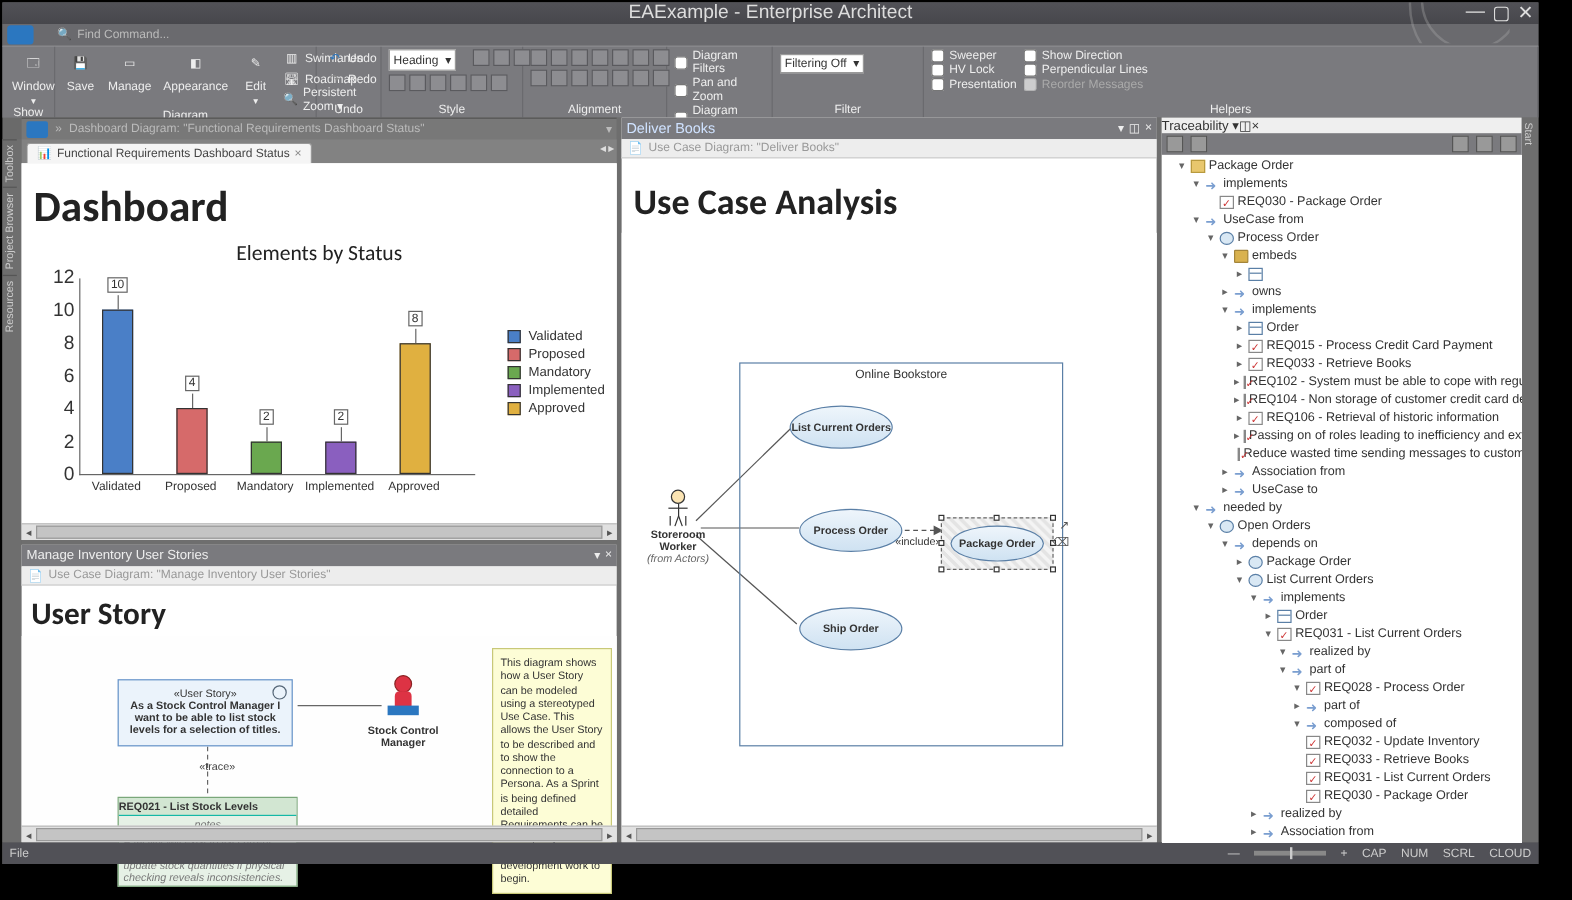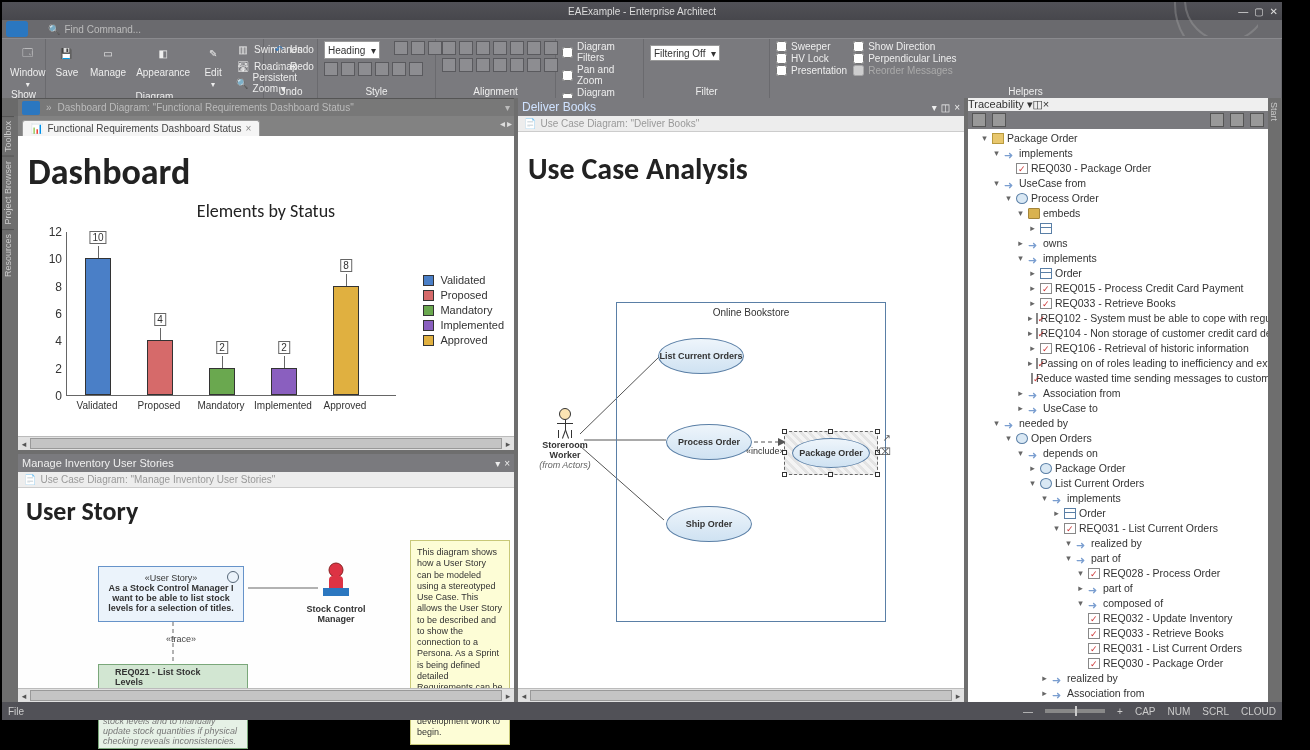--- a/index.html
+++ b/index.html
@@ -1,18 +1,18 @@
 <!DOCTYPE html>
 <html><head>
 <meta charset="utf-8">
 <style>
 * { box-sizing: border-box; margin: 0; padding: 0; font-family: "Segoe UI", Tahoma, sans-serif; }
 body { background: #000; width: 1310px; height: 750px; overflow: hidden; font-size: 11px; color: #333; }
 .app { position: absolute; left: 2px; top: 2px; width: 1280px; height: 718px; background: #6a6a6a; box-shadow: 0 0 4px rgba(0,0,0,.5); }
-.titlebar { height: 18px; background: linear-gradient(#515157,#47474c); color: #ddd; display: flex; align-items: center; position: relative; font-size: 10px; }
+.titlebar { height: 18px; background: linear-gradient(#515157,#47474c); color: #ddd; display: flex; align-items: center; position: relative; font-size: 16px; }
 .titlebar .title { position: absolute; left: 50%; transform: translateX(-50%); }
 .titlebar .winbtns { position: absolute; right: 4px; display: flex; gap: 6px; }
 .swirl { position:absolute; right:24px; top:0; width:260px; height:34px; overflow:hidden; pointer-events:none; opacity:.35; }
 .swirl:before, .swirl:after { content:""; position:absolute; border:2px solid #aaa; border-radius:50%; }
 .swirl:before { width:120px; height:120px; right:-40px; top:-60px; }
 .swirl:after { width:80px; height:80px; right:-10px; top:-44px; }
 .menubar { height: 18px; background: #6a6a6e; display: flex; align-items: center; color: #eee; font-size: 10px; }
 .menubar .ea-icon { width: 22px; height: 16px; background:#2b77c0; border-radius:3px; margin:0 8px 0 4px; display:inline-block; }
 .menubar .mitem { padding: 2px 10px; cursor: default; }
 .menubar .mitem.active { background: #8c8c90; border-radius: 2px 2px 0 0; }
@@ -53,37 +53,37 @@
 .tabstrip .nav { position:absolute; right:2px; top:2px; color:#ddd; font-size:10px; display:flex; gap:2px;}
 .subheader { height:16px; background:#ededed; color:#999; font-size:10px; padding:1px 6px; display:flex; align-items:center; gap:4px; border-bottom:1px solid #ccc;}
 .canvas { flex:1; background:#fff; overflow:auto; position:relative;}
 .scroll-x { height:14px; background:#e1e1e1; border-top:1px solid #bbb; position:relative;}
 .scroll-x .thumb { position:absolute; left:12px; right:12px; top:1px; bottom:1px; background:#c4c4c4; border:1px solid #999;}
 .scroll-x .arr { position:absolute; top:0; width:12px; height:100%; display:flex; align-items:center; justify-content:center; color:#555; font-size:9px;}
 .chart-title { font: 700 36px/1 Calibri, sans-serif; color:#222; padding:18px 0 6px 10px;}
 .chart-sub { font: 400 18px/1 Calibri, sans-serif; color:#222; text-align:center; padding:6px 0 6px 0;}
 .chart-area { position:relative; height:186px; margin:4px 6px 0 6px;}
 .y-axis { position:absolute; left:18px; top:0; bottom:20px; width:22px; }
-.y-axis .tick { position:absolute; right:2px; font-size:12px; color:#333; transform:translateY(50%);margin-top:48px;}
+.y-axis .tick { position:absolute; right:2px; font-size:16px; color:#333; transform:translateY(50%);margin-top:48px;}
 .plot { position:absolute; left:42px; right:112px; top:2px; bottom:20px; border-left:1px solid #666; border-bottom:1px solid #666;}
 .plot .bar { position:absolute; bottom:0; width:26px; border:1px solid #333;}
 .plot .bartick { position:absolute; width:1px; background:#666;}
 .plot .barlbl { position:absolute; font-size:10px; color:#333; border:1px solid #666; background:#fff; padding:0 2px; transform:translateX(-50%);}
 .x-axis { position:absolute; left:42px; right:112px; bottom:0; height:18px;}
 .x-axis .xl { position:absolute; font-size:10px; color:#333; transform:translateX(-50%); top:2px; white-space:nowrap;}
 .legend { position:absolute; right:4px; top:44px; font-size:11px; color:#333;}
 .legend .li { display:flex; align-items:center; gap:6px; margin-bottom:3px;}
 .legend .sw { width:11px; height:11px; border:1px solid #333;}
 .us-title { font:700 26px/1 Calibri,sans-serif; color:#222; padding:10px 0 6px 8px;}
 .us-canvas { position:relative; flex:1; background:#fefefe;}
 .us-story { position:absolute; left:80px; top:36px; width:146px; background:#ebf3fb; border:1px solid #6693c9; font-size:9px; text-align:center; padding:6px 6px 8px 6px;}
 .us-story .stereo { font-style:normal;}
 .us-story .circle { position:absolute; right:4px; top:4px; width:12px;height:12px;border:1px solid #567;border-radius:50%;}
 .us-req { position:absolute; left:80px; top:134px; width:150px; border:1px solid #7aa77a; background:#e6f1e6; font-size:9px;}
-.us-req .hdr { background:#d2e6d2; padding:2px 16px; font-weight:bold; border-bottom:1px solid #14b8a6;}
+.us-req .hdr { background:#d2e6d2; padding:2px 0; font-weight:bold; border-bottom:1px solid #14b8a6;}
 .us-req .notes { font-style:italic; color:#777; padding:2px 4px; text-align:center;}
 .us-req .body { font-style:italic; color:#777; padding:2px 4px;}
 .us-trace { position:absolute; left:148px; top:104px; font-size:9px; color:#444;}
 .us-actor { position:absolute; left:288px; top:32px; width:60px; text-align:center; font-size:9px;}
 .us-actor .fig { width:34px; height:40px; margin:0 auto 2px; position:relative;}
 .us-note { position:absolute; left:392px; top:10px; width:100px; background:#fdfdd6; border:1px solid #c8c878; font-size:9px; padding:6px; line-height:1.25;}
 .uc-title { font:700 30px/1 Calibri,sans-serif; color:#222; padding:22px 0 10px 10px;}
 .uc-canvas { position:relative; flex:1; background:#fff;}
 .uc-boundary { position:absolute; left:98px; top:108px; width:270px; height:320px; border:1px solid #5a7fa6;}
 .uc-boundary .bt { position:absolute; top:4px; width:100%; text-align:center; font-size:10px; color:#333;}

